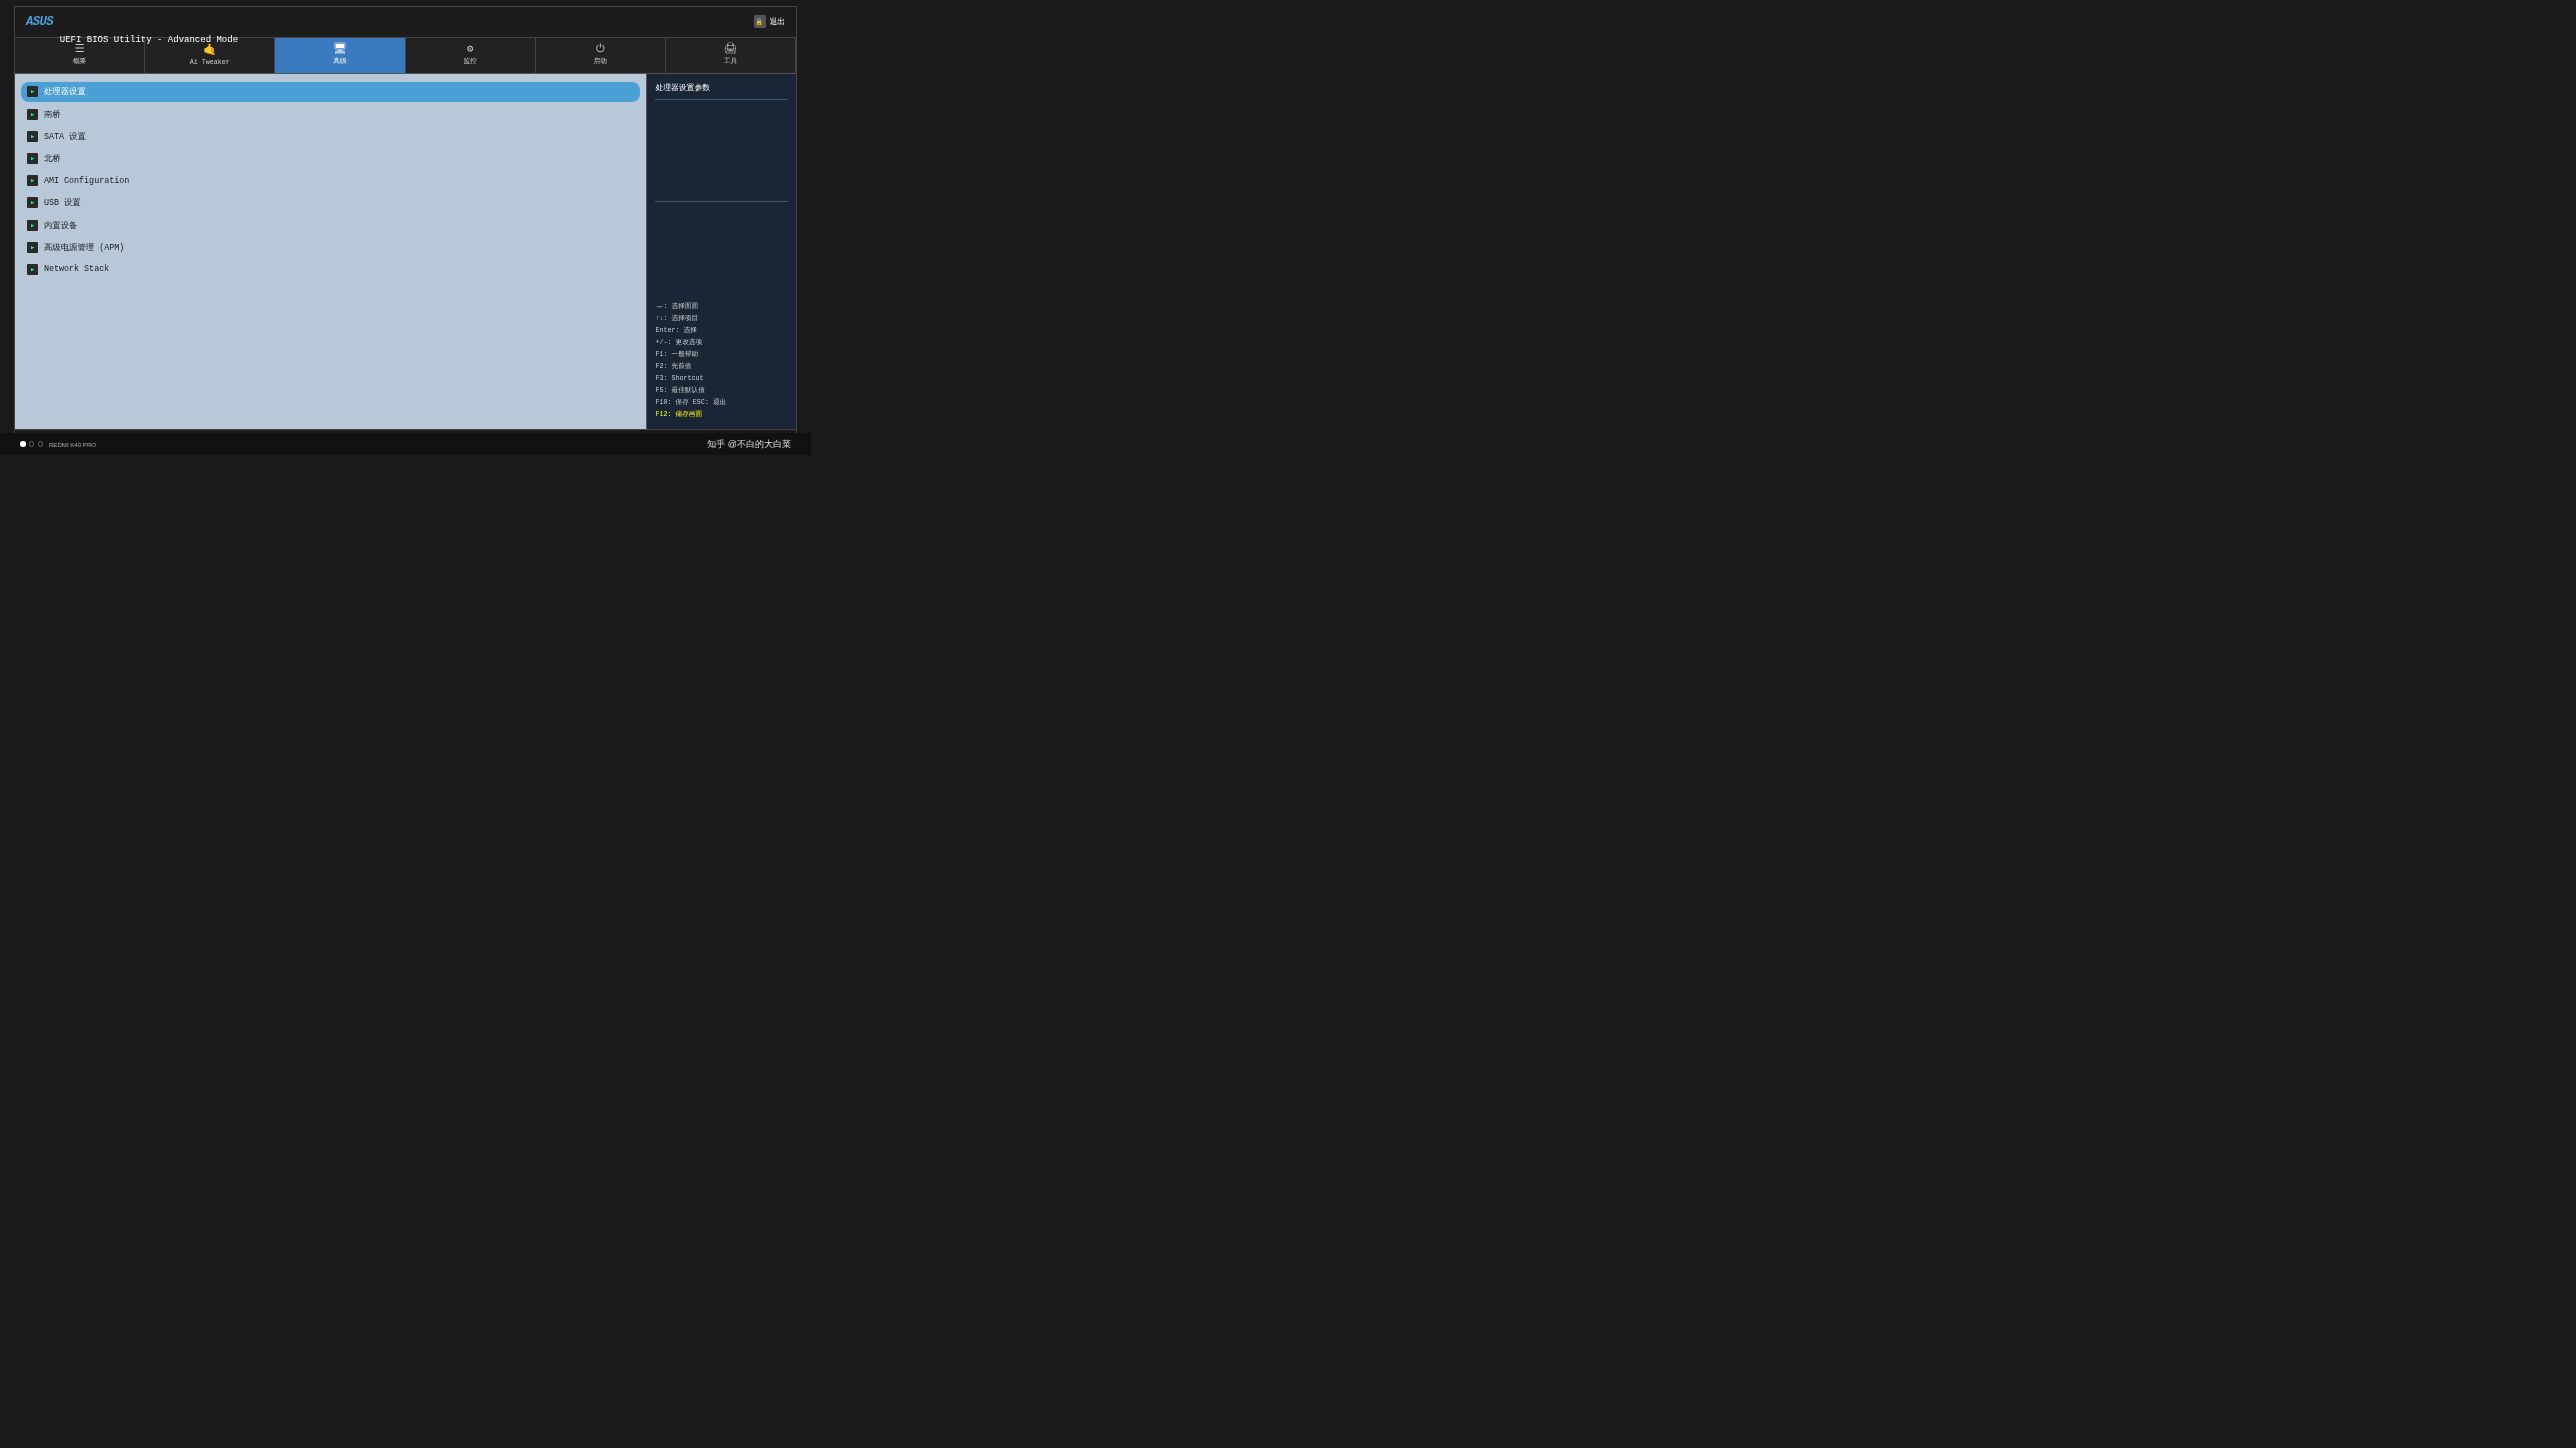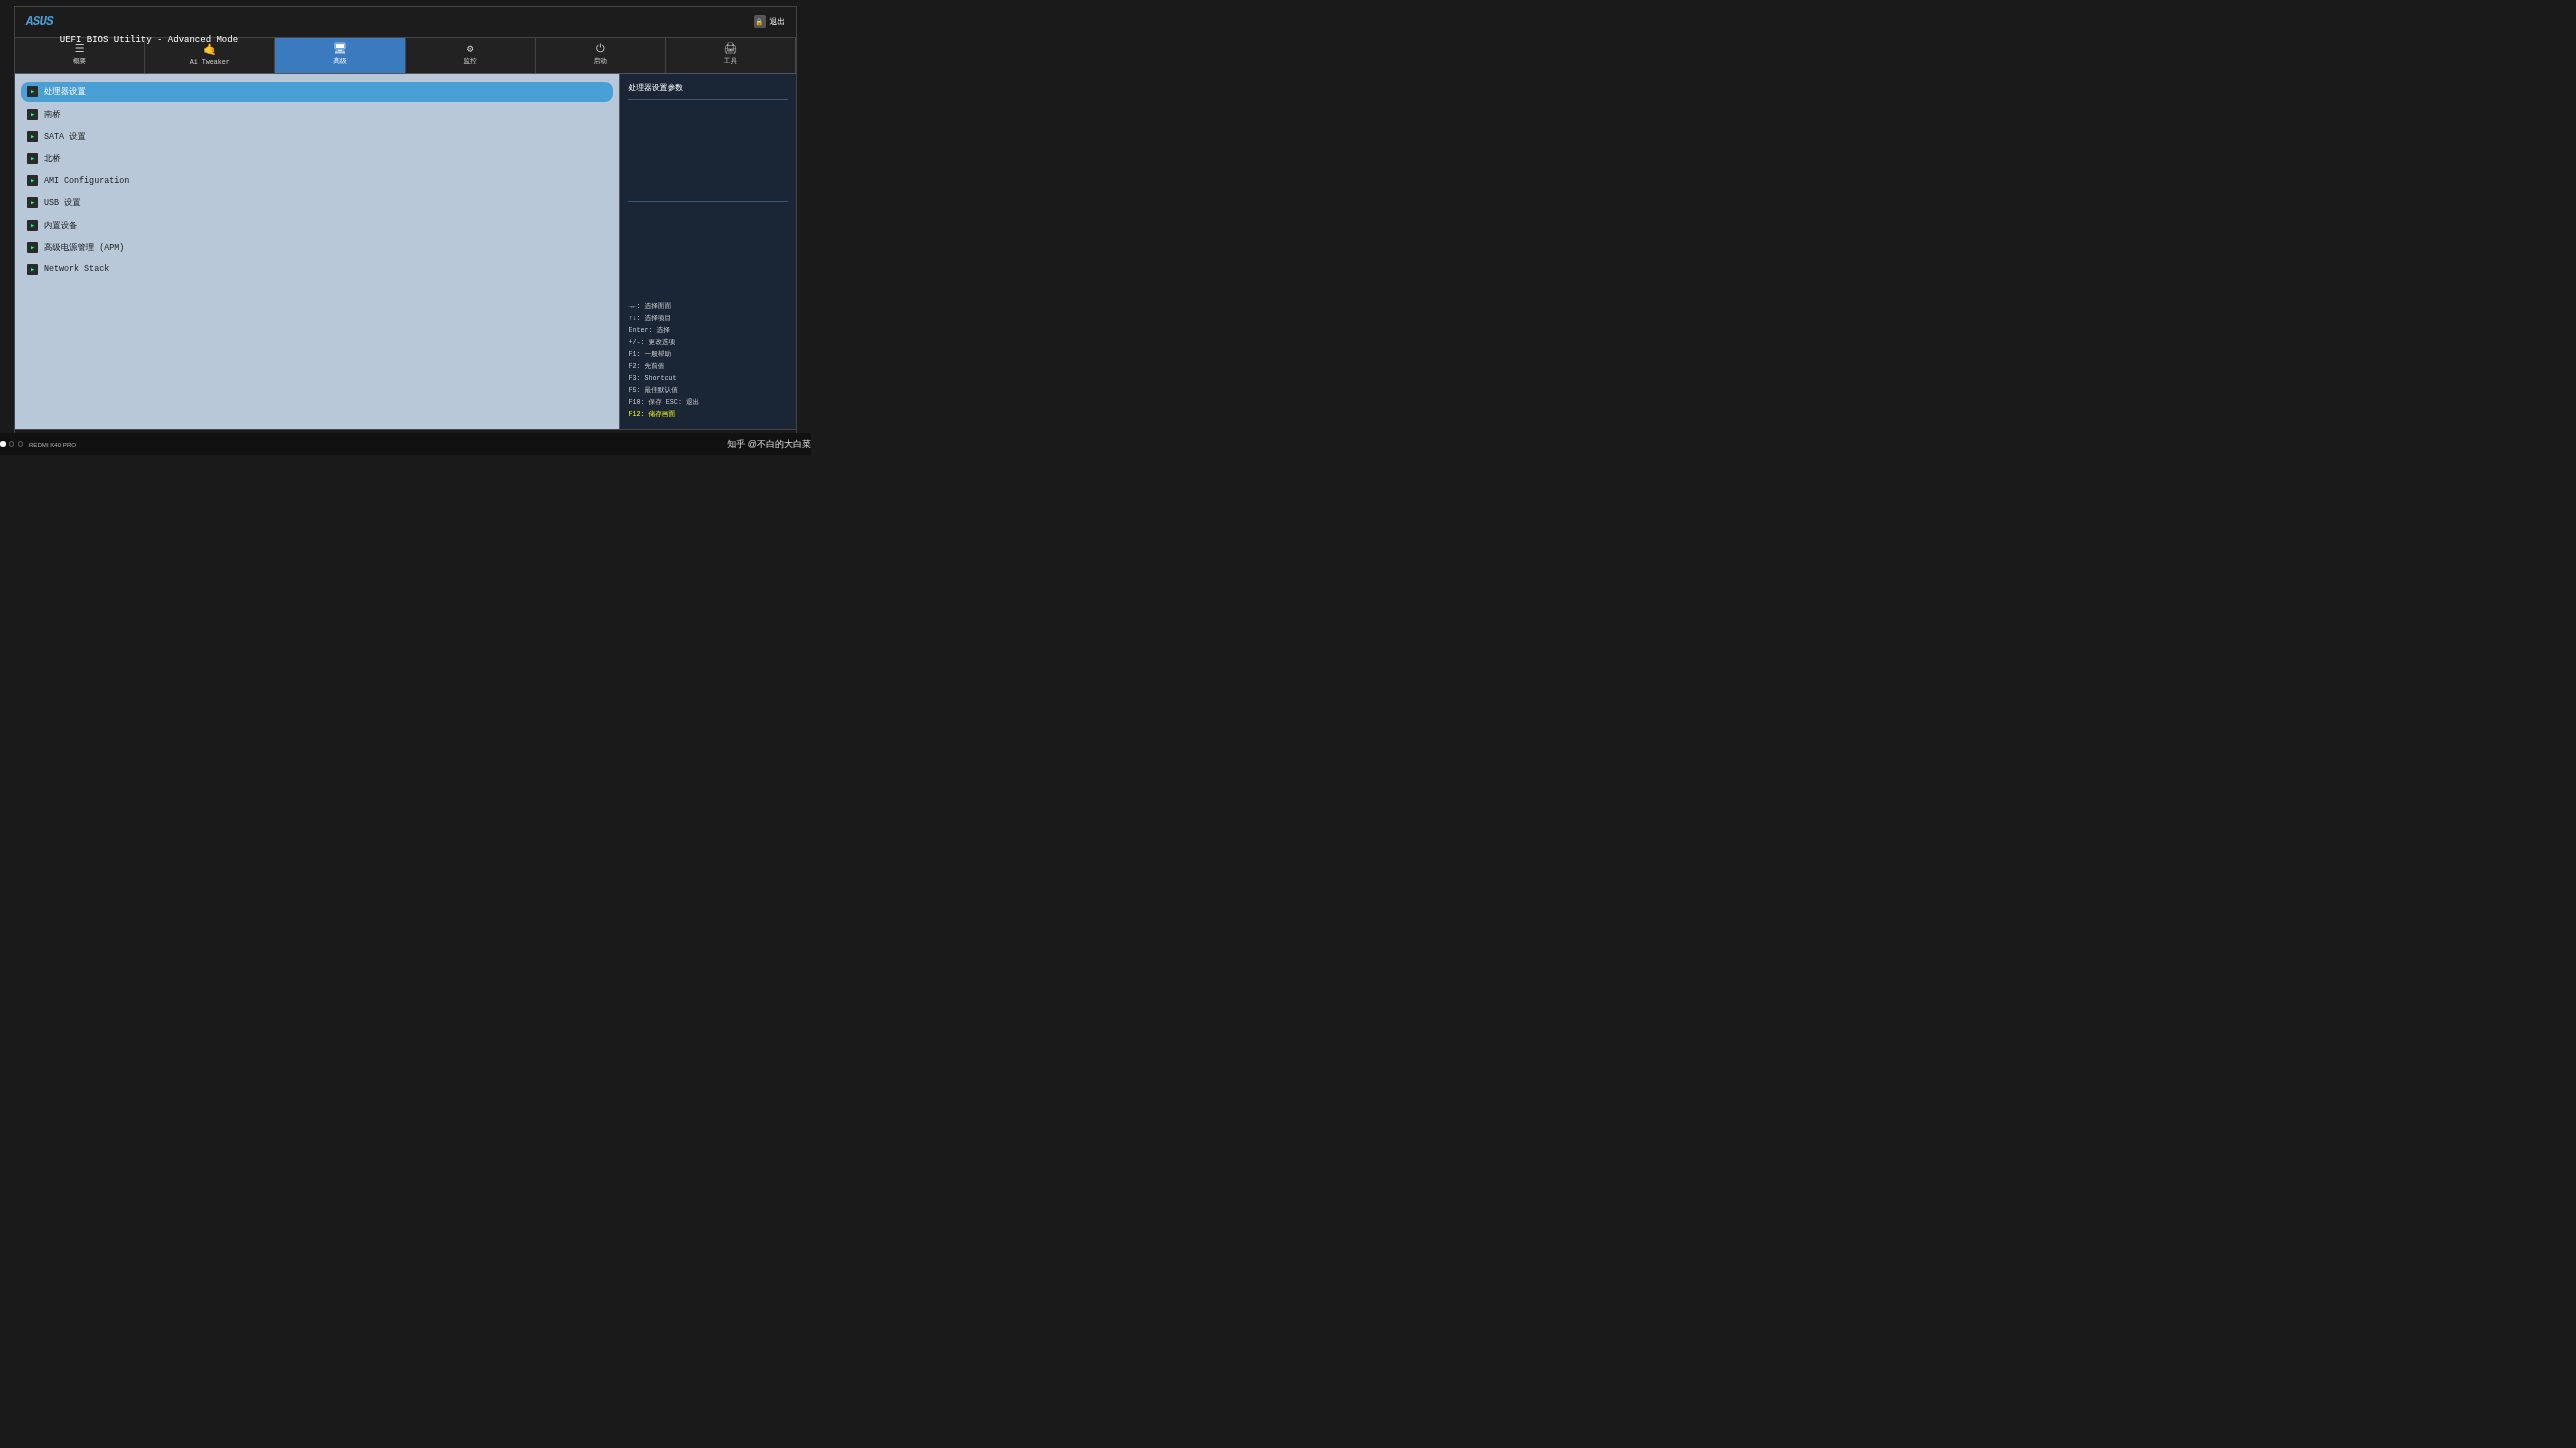--- a/index.html
+++ b/index.html
@@ -146,21 +146,21 @@
       background: #2a2a2a;
       color: #00ff88;
       font-size: 5.6px;
       margin-right: 5.6px;
       border-radius: 1.1px;
       font-weight: bold;
     }
 
     
     .right-panel {
-      width: 177px;
+      width: 150px;
       background: #1a2535;
       padding: 8.4px;
       display: flex;
       flex-direction: column;
       border-left: 1.1px solid #555;
     }
 
     .info-title {
       color: #ffffff;
       font-size: 7.8px;
@@ -210,21 +210,21 @@
     
     .bottom-bar {
       position: absolute;
       bottom: 0;
       left: 0;
       right: 0;
       height: 22px;
       background: #111;
       display: flex;
       align-items: center;
-      padding: 0 0;
+      padding: 0 20px;
       z-index: 100;
     }
 
     .phone-dots {
       display: flex;
       gap: 3.3px;
       margin-right: 5.6px;
     }
 
     .dot {

